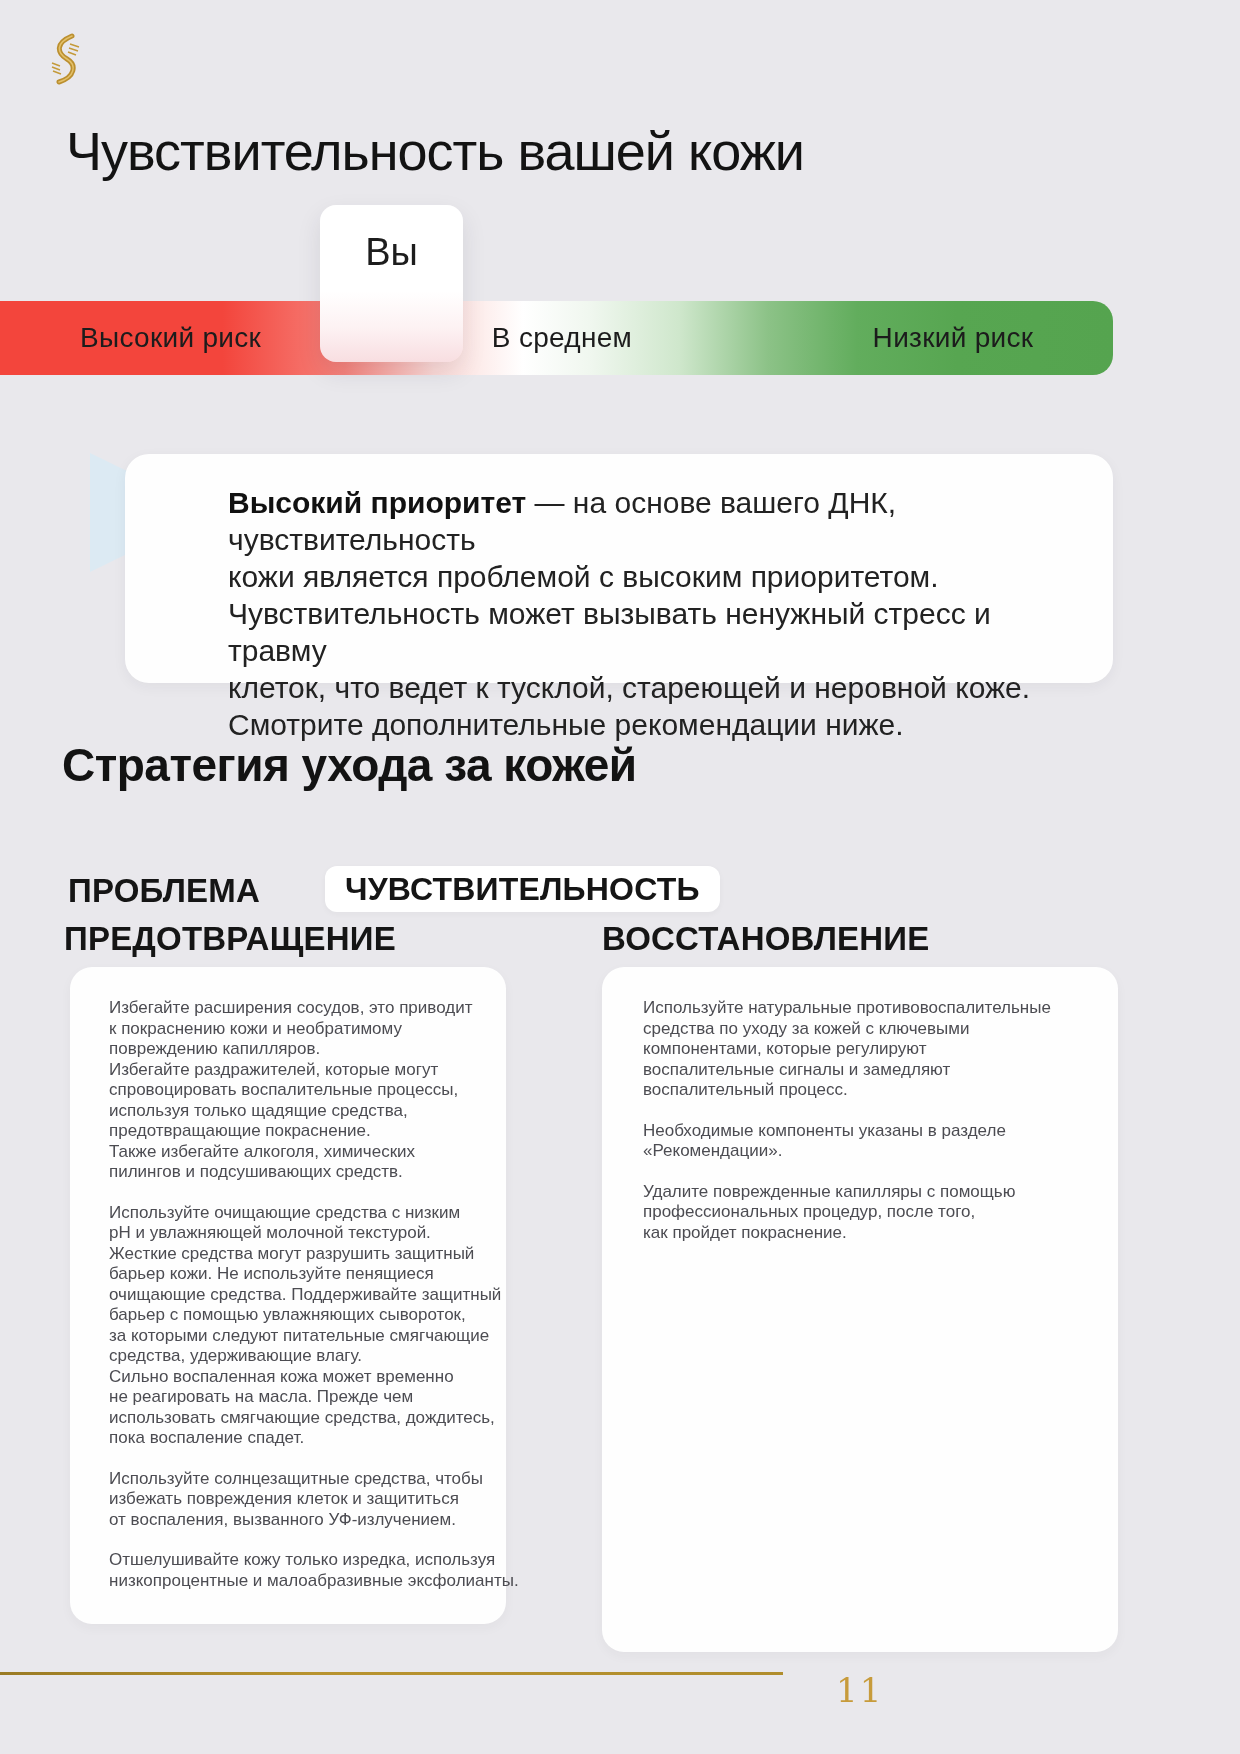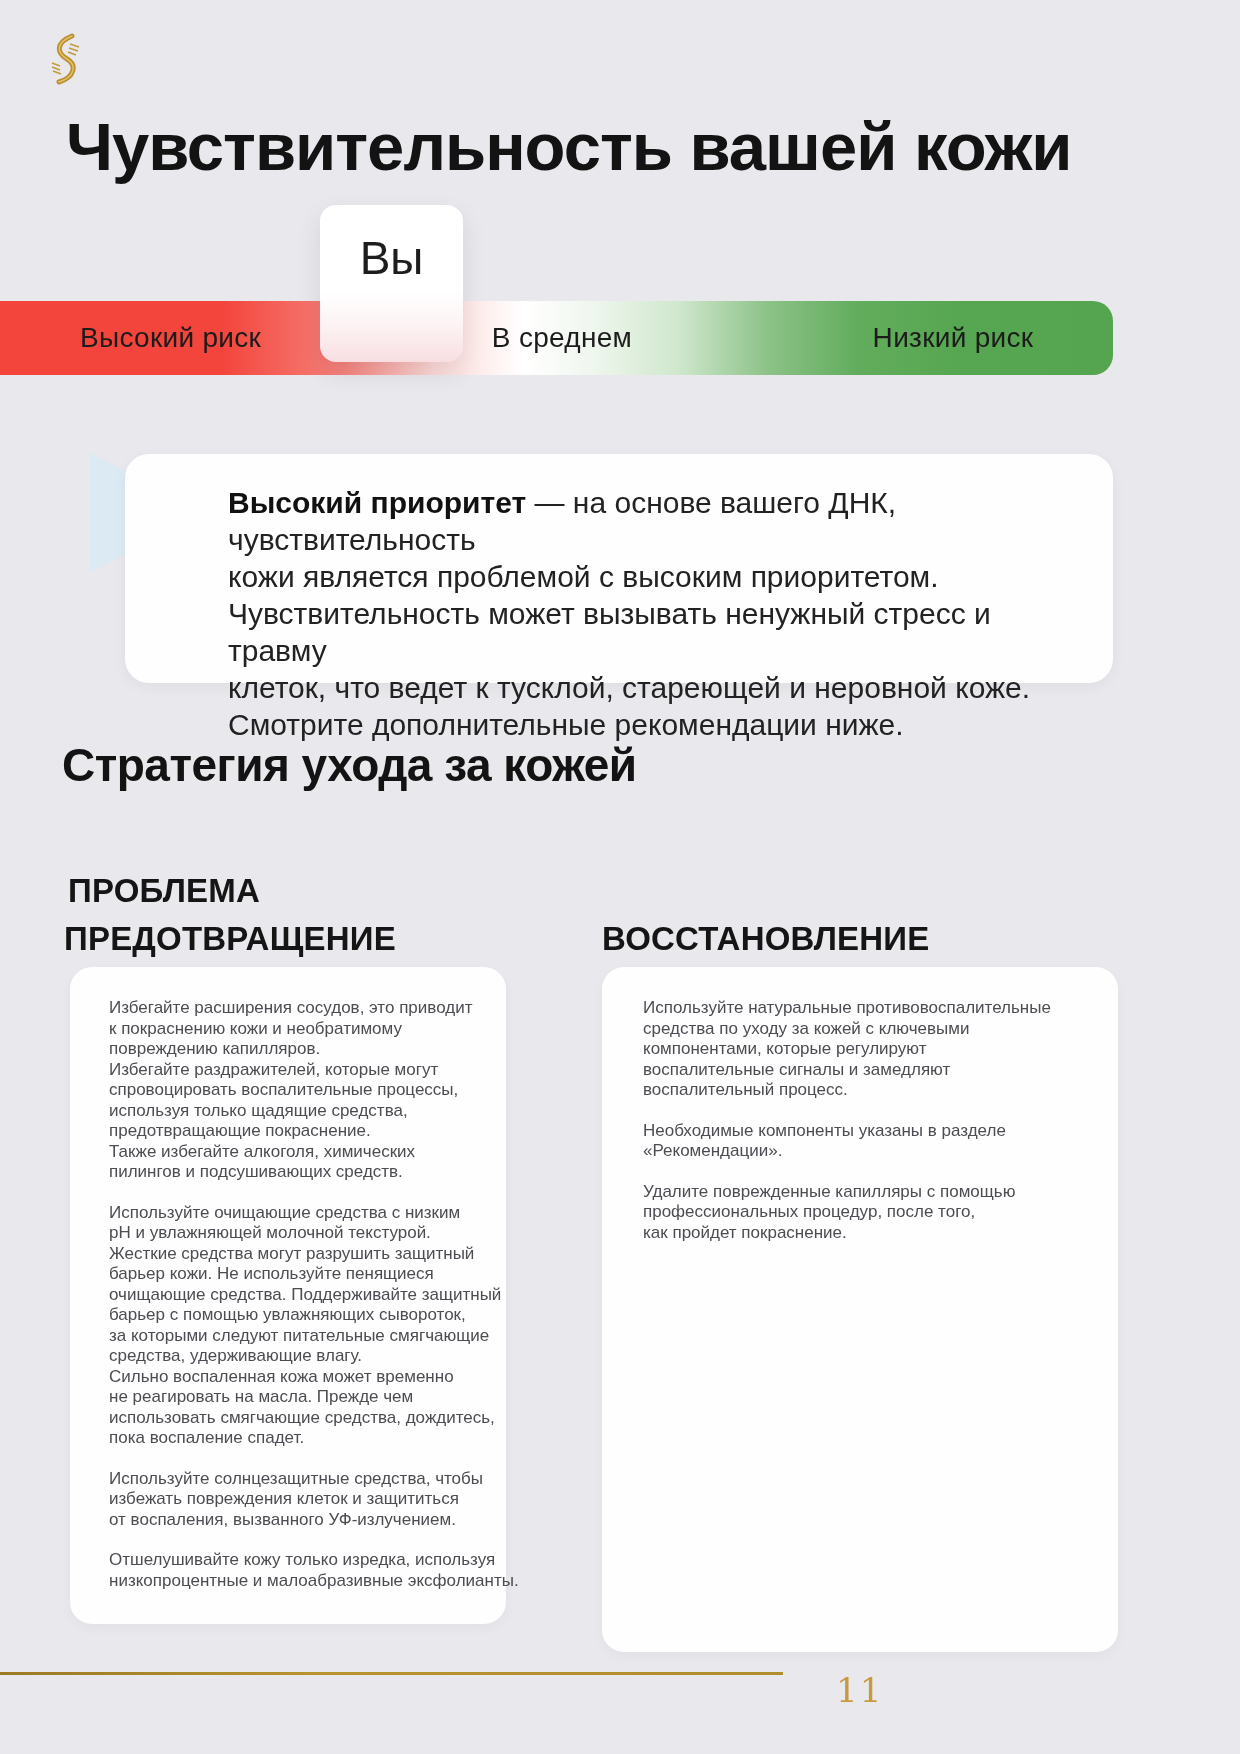--- a/index.html
+++ b/index.html
@@ -4,22 +4,22 @@
 <style>
   html,body{margin:0;padding:0;}
   body{font-family:"Liberation Sans", sans-serif; background:#cfcfd4;}
   .page{
     position:relative; width:1240px; height:1754px; margin:0 auto;
     background:#e9e8ec; overflow:hidden;
   }
   
   .logo{position:absolute; left:48px; top:33px; width:34px; height:52px;}
   .page-title{
-    position:absolute; left:66px; top:108px; width:1100px;
-    font-size:67px; font-weight:700; letter-spacing:-1px; color:#131313;
+    position:absolute; left:66px; top:120px; width:1100px;
+    font-size:54px; font-weight:400; letter-spacing:-1px; color:#131313;
   }
   
   .risk-bar{
     position:absolute; left:0; top:301px; width:1113px; height:74px;
     border-radius:0 20px 20px 0;
     background:linear-gradient(90deg,
       #f3453c 0%, #f3453c 20%, #f6837c 31%, #fbd9d6 39%, #ffffff 47%,
       #f0f7ef 53%, #cfe7cc 61%, #8cc287 69%, #62ad5d 77%, #57a651 86%, #55a44f 100%);
   }
   .risk-label{
@@ -31,21 +31,21 @@
   .risk-label.mid{left:562px; transform:translateX(-50%);}
   .risk-label.low{left:953px; transform:translateX(-50%);}
   .you-marker{
     position:absolute; left:320px; top:205px; width:143px; height:157px;
     border-radius:16px;
     background:linear-gradient(180deg,#ffffff 0%,#ffffff 55%,#fdf2f3 78%,#f8dee1 100%);
     box-shadow:0 10px 25px rgba(40,40,60,.10);
     text-align:center;
   }
   .you-marker .you-text{
-    display:block; padding-top:26px; font-size:46px; font-weight:500; color:#1d1d1d;
+    display:block; padding-top:26px; font-size:38px; font-weight:500; color:#1d1d1d;
   }
   
   .callout-triangle{
     position:absolute; left:90px; top:453px; width:122px; height:119px;
     background:#dceaf3; clip-path:polygon(0 0, 100% 50%, 0 100%);
   }
   .callout-card{
     position:absolute; left:125px; top:454px; width:988px; height:229px;
     background:#fefefe; border-radius:24px;
     box-shadow:0 4px 14px rgba(40,40,60,.05);
@@ -132,20 +132,23 @@
 кожи является проблемой с высоким приоритетом.
 Чувствительность может вызывать ненужный стресс и травму
 клеток, что ведет к тусклой, стареющей и неровной коже.
 Смотрите дополнительные рекомендации ниже.</span>
     </div>
   </div>
 
   <div class="strategy-heading">Стратегия ухода за кожей</div>
 
   <div class="row-label problem-label">ПРОБЛЕМА</div>
+  <div class="problem-pill">
+    <span>ЧУВСТВИТЕЛЬНОСТЬ</span>
+  </div>
 
   <div class="row-label prevention-label">ПРЕДОТВРАЩЕНИЕ</div>
   <div class="row-label restoration-label">ВОССТАНОВЛЕНИЕ</div>
 
   <div class="strategy-card card-left">
     <div class="card-body">
       <p>Избегайте расширения сосудов, это приводит
 к покраснению кожи и необратимому
 повреждению капилляров.
 Избегайте раздражителей, которые могут

